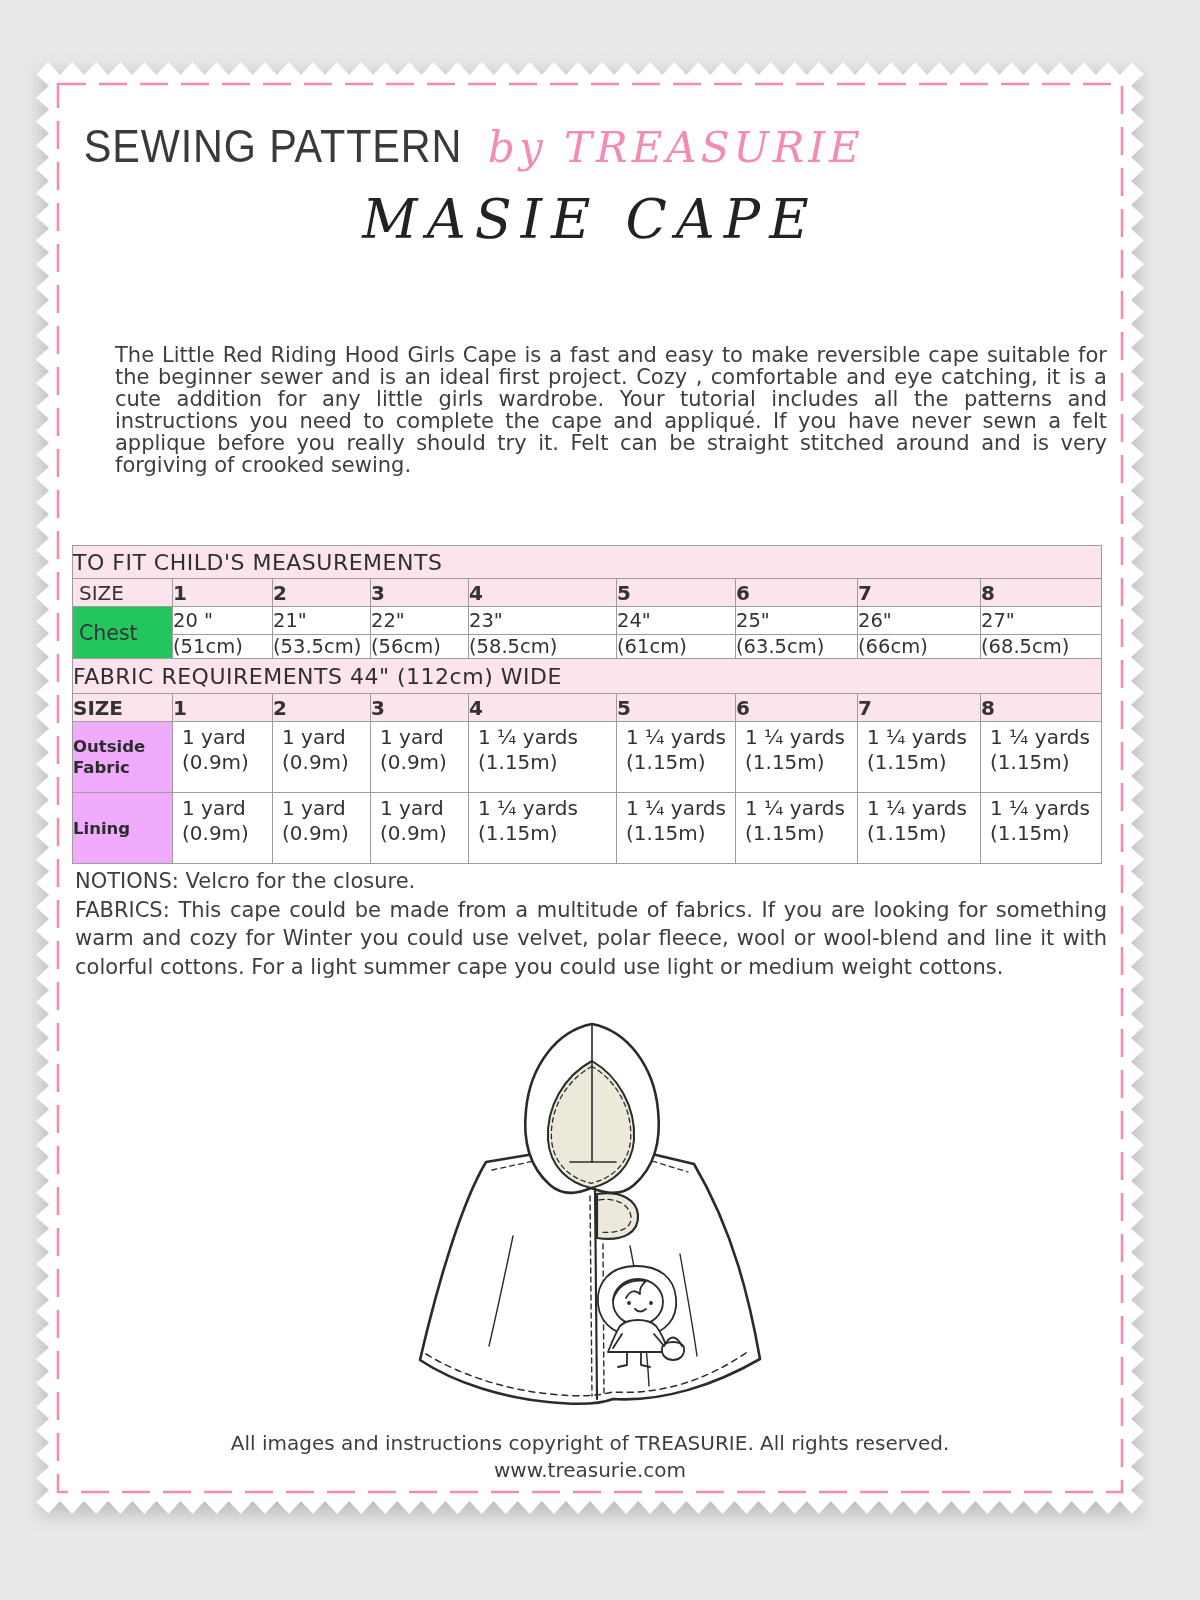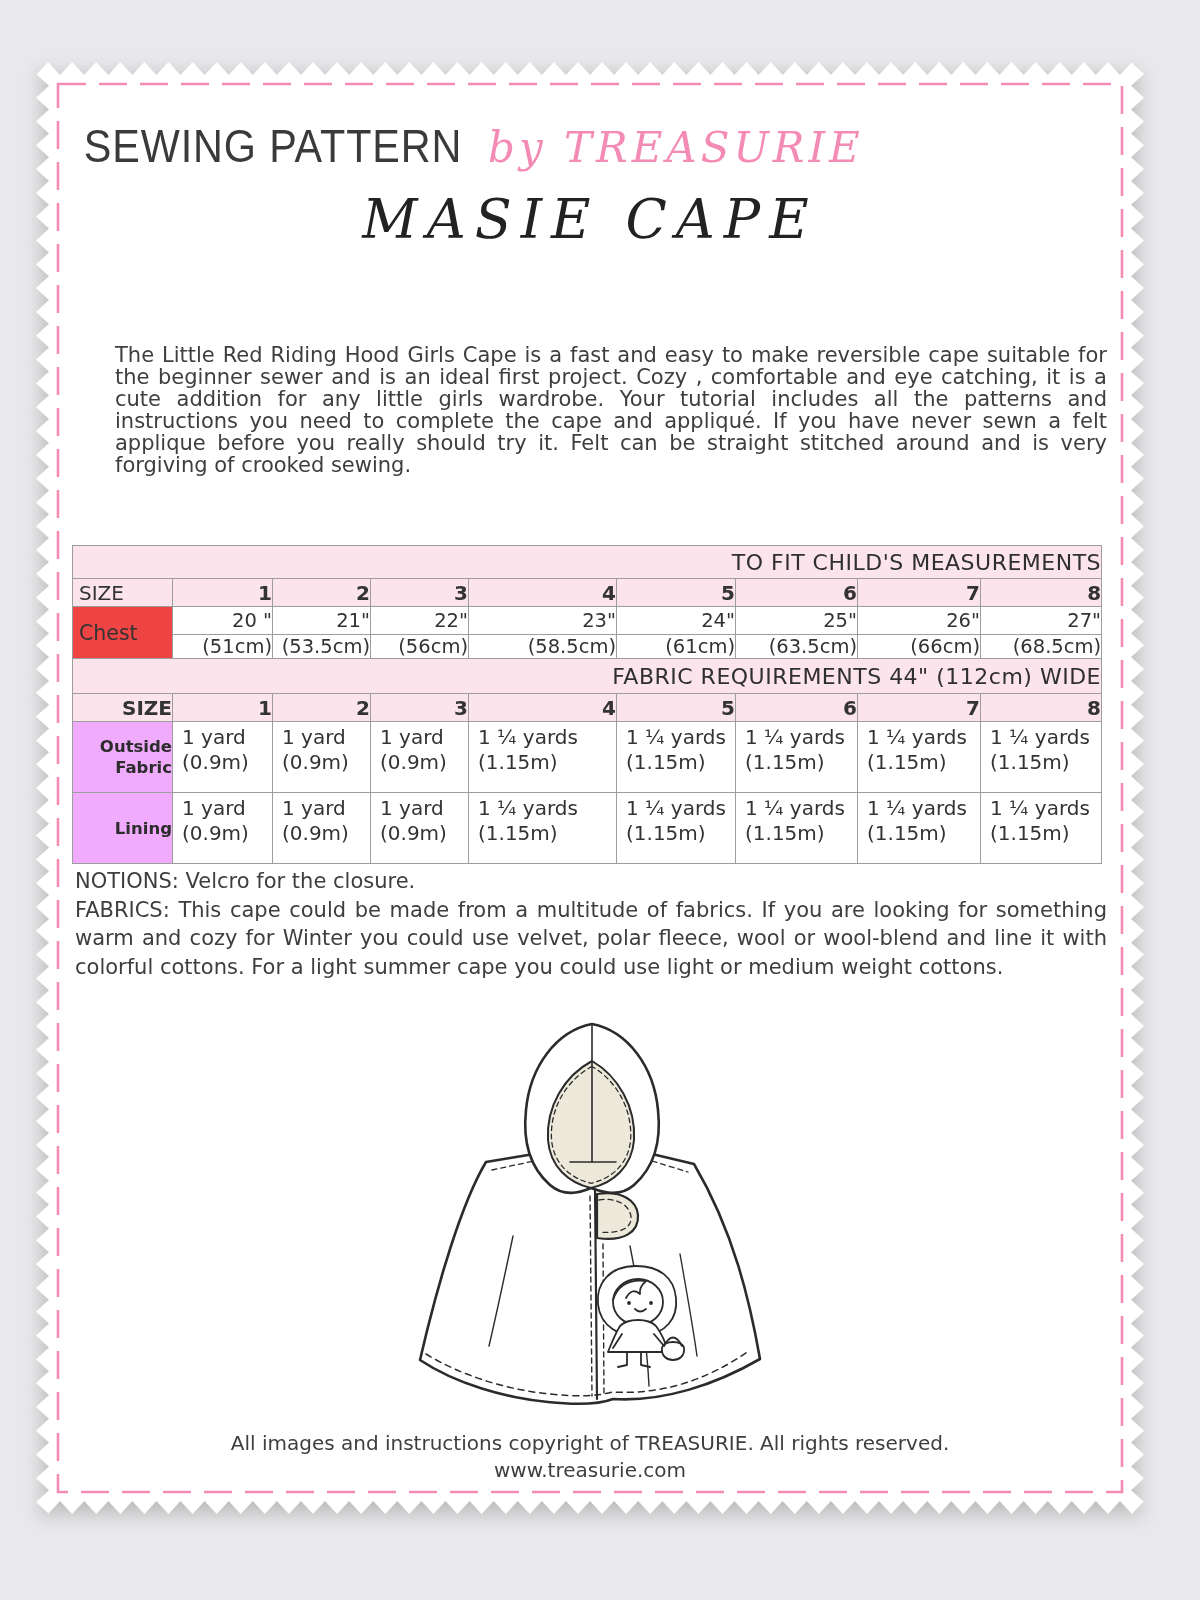--- a/index.html
+++ b/index.html
@@ -45,28 +45,28 @@
 
   
   .intro {
     position:absolute; top:260px; left:17px; right:15px;
     font-size:21px; line-height:22px; text-align:justify; color:#3e3e3e;margin-left:40px;
   }
 
   
   .tables { position:absolute; top:461px; left:14px; width:1029px; }
   table { border-collapse:collapse; width:100%; table-layout:fixed; }
-  td { border:1px solid #9d9d9d; text-align:right; font-size:19.5px; color:#333; }
+  td { border:1px solid #9d9d9d; text-align:left; font-size:19.5px; color:#333; }
   tr.band td {
     background:#fce4ed; height:33px; font-size:22px; letter-spacing:.5px; color:#2f2f2f;
   }
   tr.size-row td { background:#fce4ed; height:28px; font-weight:bold; font-size:20px; }
   tr.size-row td.rowlab-plain { font-weight:normal; text-align:left; padding-left:6px; }
   tr.size-row td.rowlab-bold { font-weight:bold; }
-  td.chest-label { text-align:left; padding-left:6px; font-size:20.5px; background:#ef4444; }
+  td.chest-label { text-align:left; padding-left:6px; font-size:20.5px; background:#22c55e; }
   tr.inch-row td { height:28px; }
   tr.cm-row td { height:17px; }
   .fabric-table { margin-top:-1px; }
   .fabric-table tr.band td { height:35px; }
   td.fab {
     text-align:left; padding:3px 0 17px 9px; height:56px; line-height:25px; font-size:20px;
   }
   td.fab-label {
     background:#f0abfc; font-weight:bold; font-size:16.5px; line-height:21px; color:#2c2c2c;
   }

